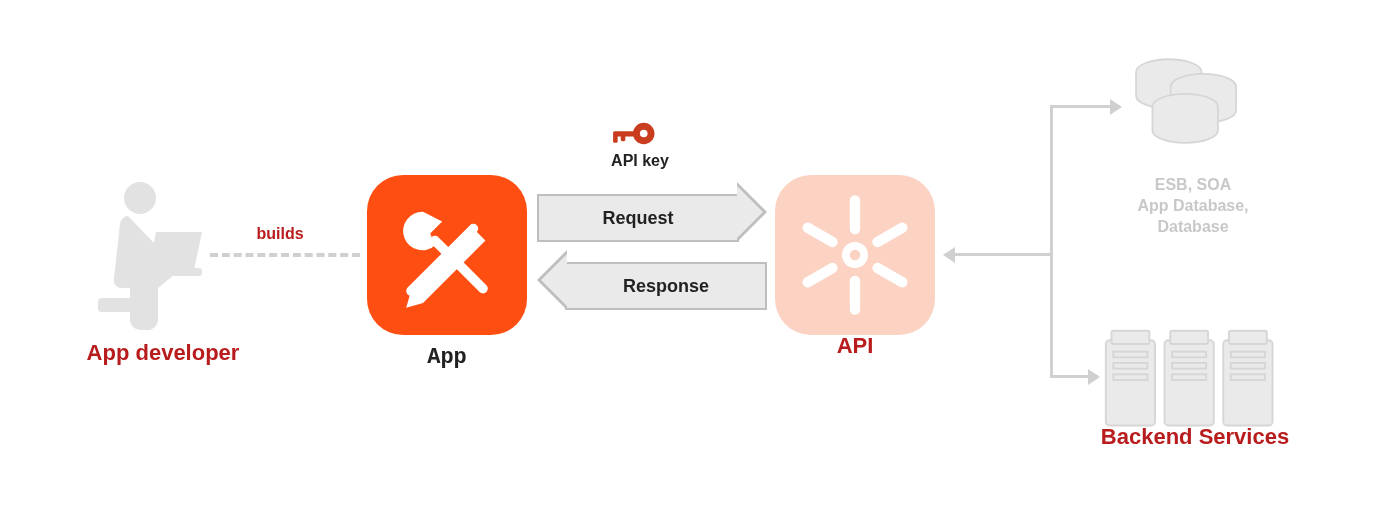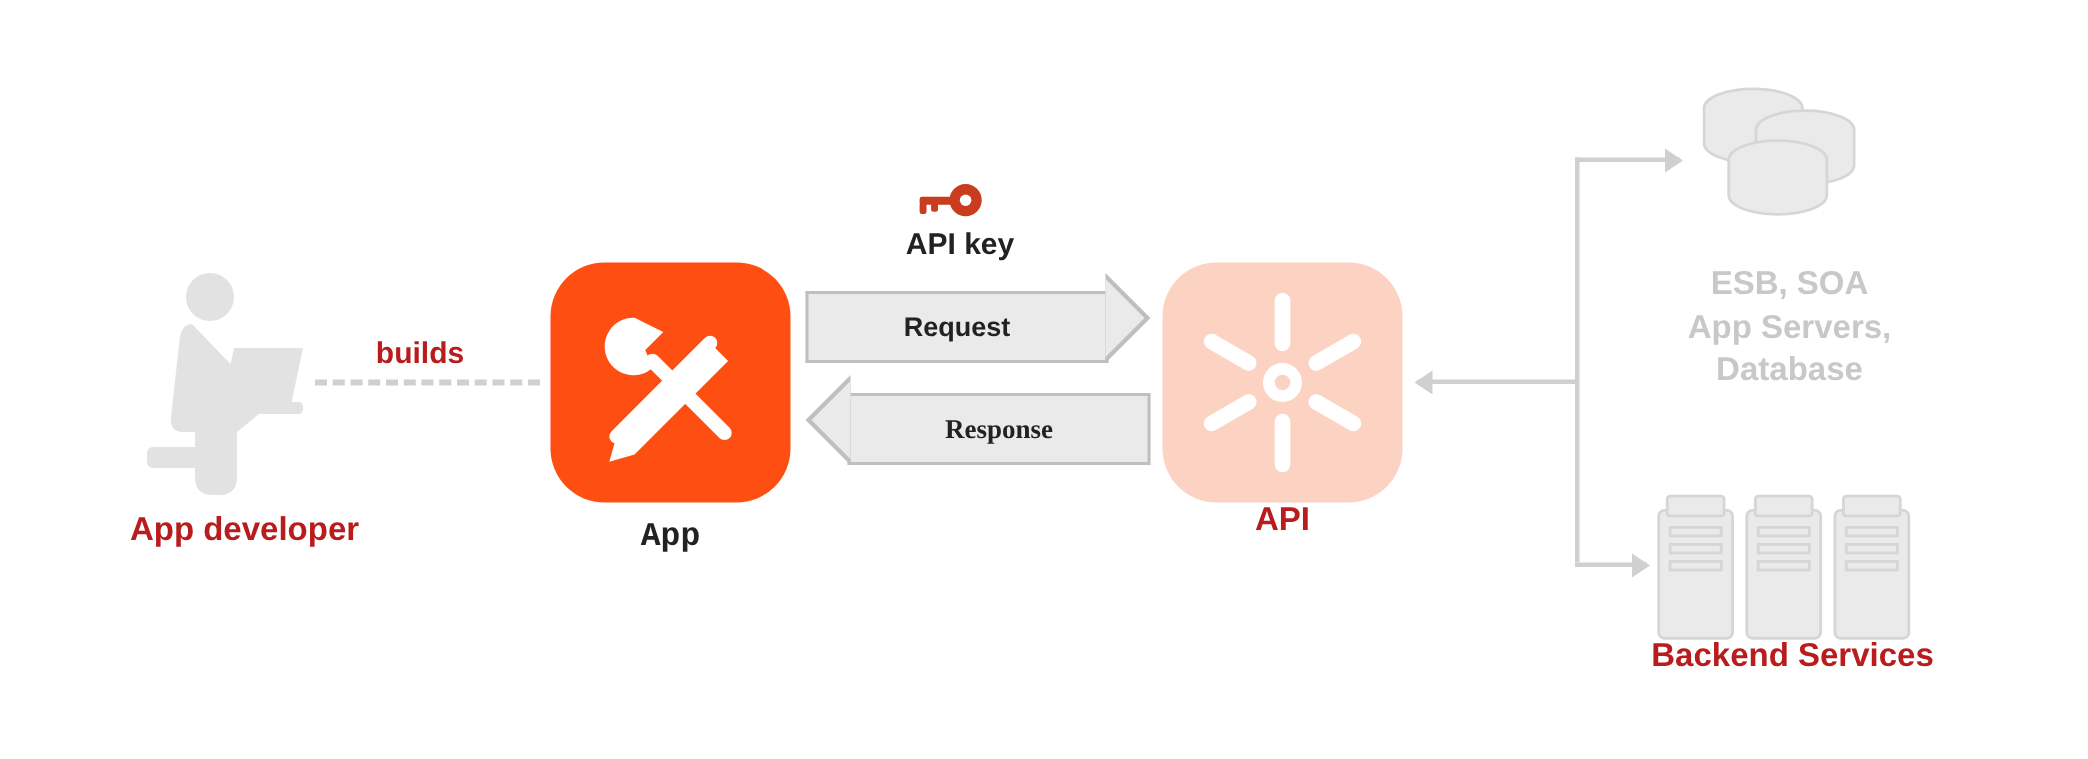--- a/index.html
+++ b/index.html
@@ -11,25 +11,25 @@
     font-family: Arial, Helvetica, sans-serif;
     position: relative;
   }
   .label {
     position: absolute;
     font-weight: 700;
     text-align: center;
   }
   .faded-label { color: #b91c1c; }
   .active-label { color: #222; }
-  .small-label { font-size: 20px; }
+  .small-label { font-size: 16px; }
   .node-label { font-size: 22px; }
   .backend-desc {
     color: #c8c8c8;
-    font-size: 22px;
+    font-size: 16px;
     line-height: 1.3;
     text-align: center;
     position: absolute;
     font-weight: 700;
   }
 
   
   .dev-icon { position: absolute; left: 98px; top: 180px; width: 110px; height: 150px; }
 
   
@@ -74,21 +74,21 @@
     border-bottom: 30px solid transparent;
   }
   .block-arrow.right .head { border-left: 30px solid #bfbfbf; margin-left:-2px; position: relative; }
   .block-arrow.right .head::after {
     content:''; position:absolute; left:-30px; top:-26px;
     width:0;height:0;
     border-top:26px solid transparent;
     border-bottom:26px solid transparent;
     border-left:26px solid #eaeaea;
   }
-  .block-arrow.left { flex-direction: row-reverse; font-family: Liberation Serif, serif; }
+  .block-arrow.left { flex-direction: row-reverse; }
   .block-arrow.left .head { border-right: 30px solid #bfbfbf; margin-right:-2px; position:relative;}
   .block-arrow.left .head::after {
     content:''; position:absolute; right:-30px; top:-26px;
     width:0;height:0;
     border-top:26px solid transparent;
     border-bottom:26px solid transparent;
     border-right:26px solid #eaeaea;
   }
   .block-arrow .text { font-weight:700; font-size:18px; color:#222; }
 
@@ -228,21 +228,21 @@
       <path d="M4 22 v26 a36 14 0 0 0 72 0 v-26"></path>
       <ellipse cx="78" cy="38" rx="36" ry="14"></ellipse>
       <path d="M42 38 v26 a36 14 0 0 0 72 0 v-26"></path>
       <ellipse cx="58" cy="60" rx="36" ry="14"></ellipse>
       <path d="M22 60 v26 a36 14 0 0 0 72 0 v-26"></path>
     </g>
   </svg>
 </div>
 <div class="backend-desc" style="left:1088px; top:175px; width:210px;">
   <span>ESB, SOA</span><br>
-  <span>App Servers,</span><br>
+  <span>App Database,</span><br>
   <span>Database</span>
 </div>
 
 <div class="servers">
   <svg viewBox="0 0 190 120" width="180" height="120">
     <g fill="#eaeaea" stroke="#d6d6d6" stroke-width="2">
       <g>
         <rect x="4" y="18" width="52" height="90" rx="4"></rect>
         <rect x="10" y="8" width="40" height="14" rx="2"></rect>
         <rect x="12" y="30" width="36" height="6"></rect>

